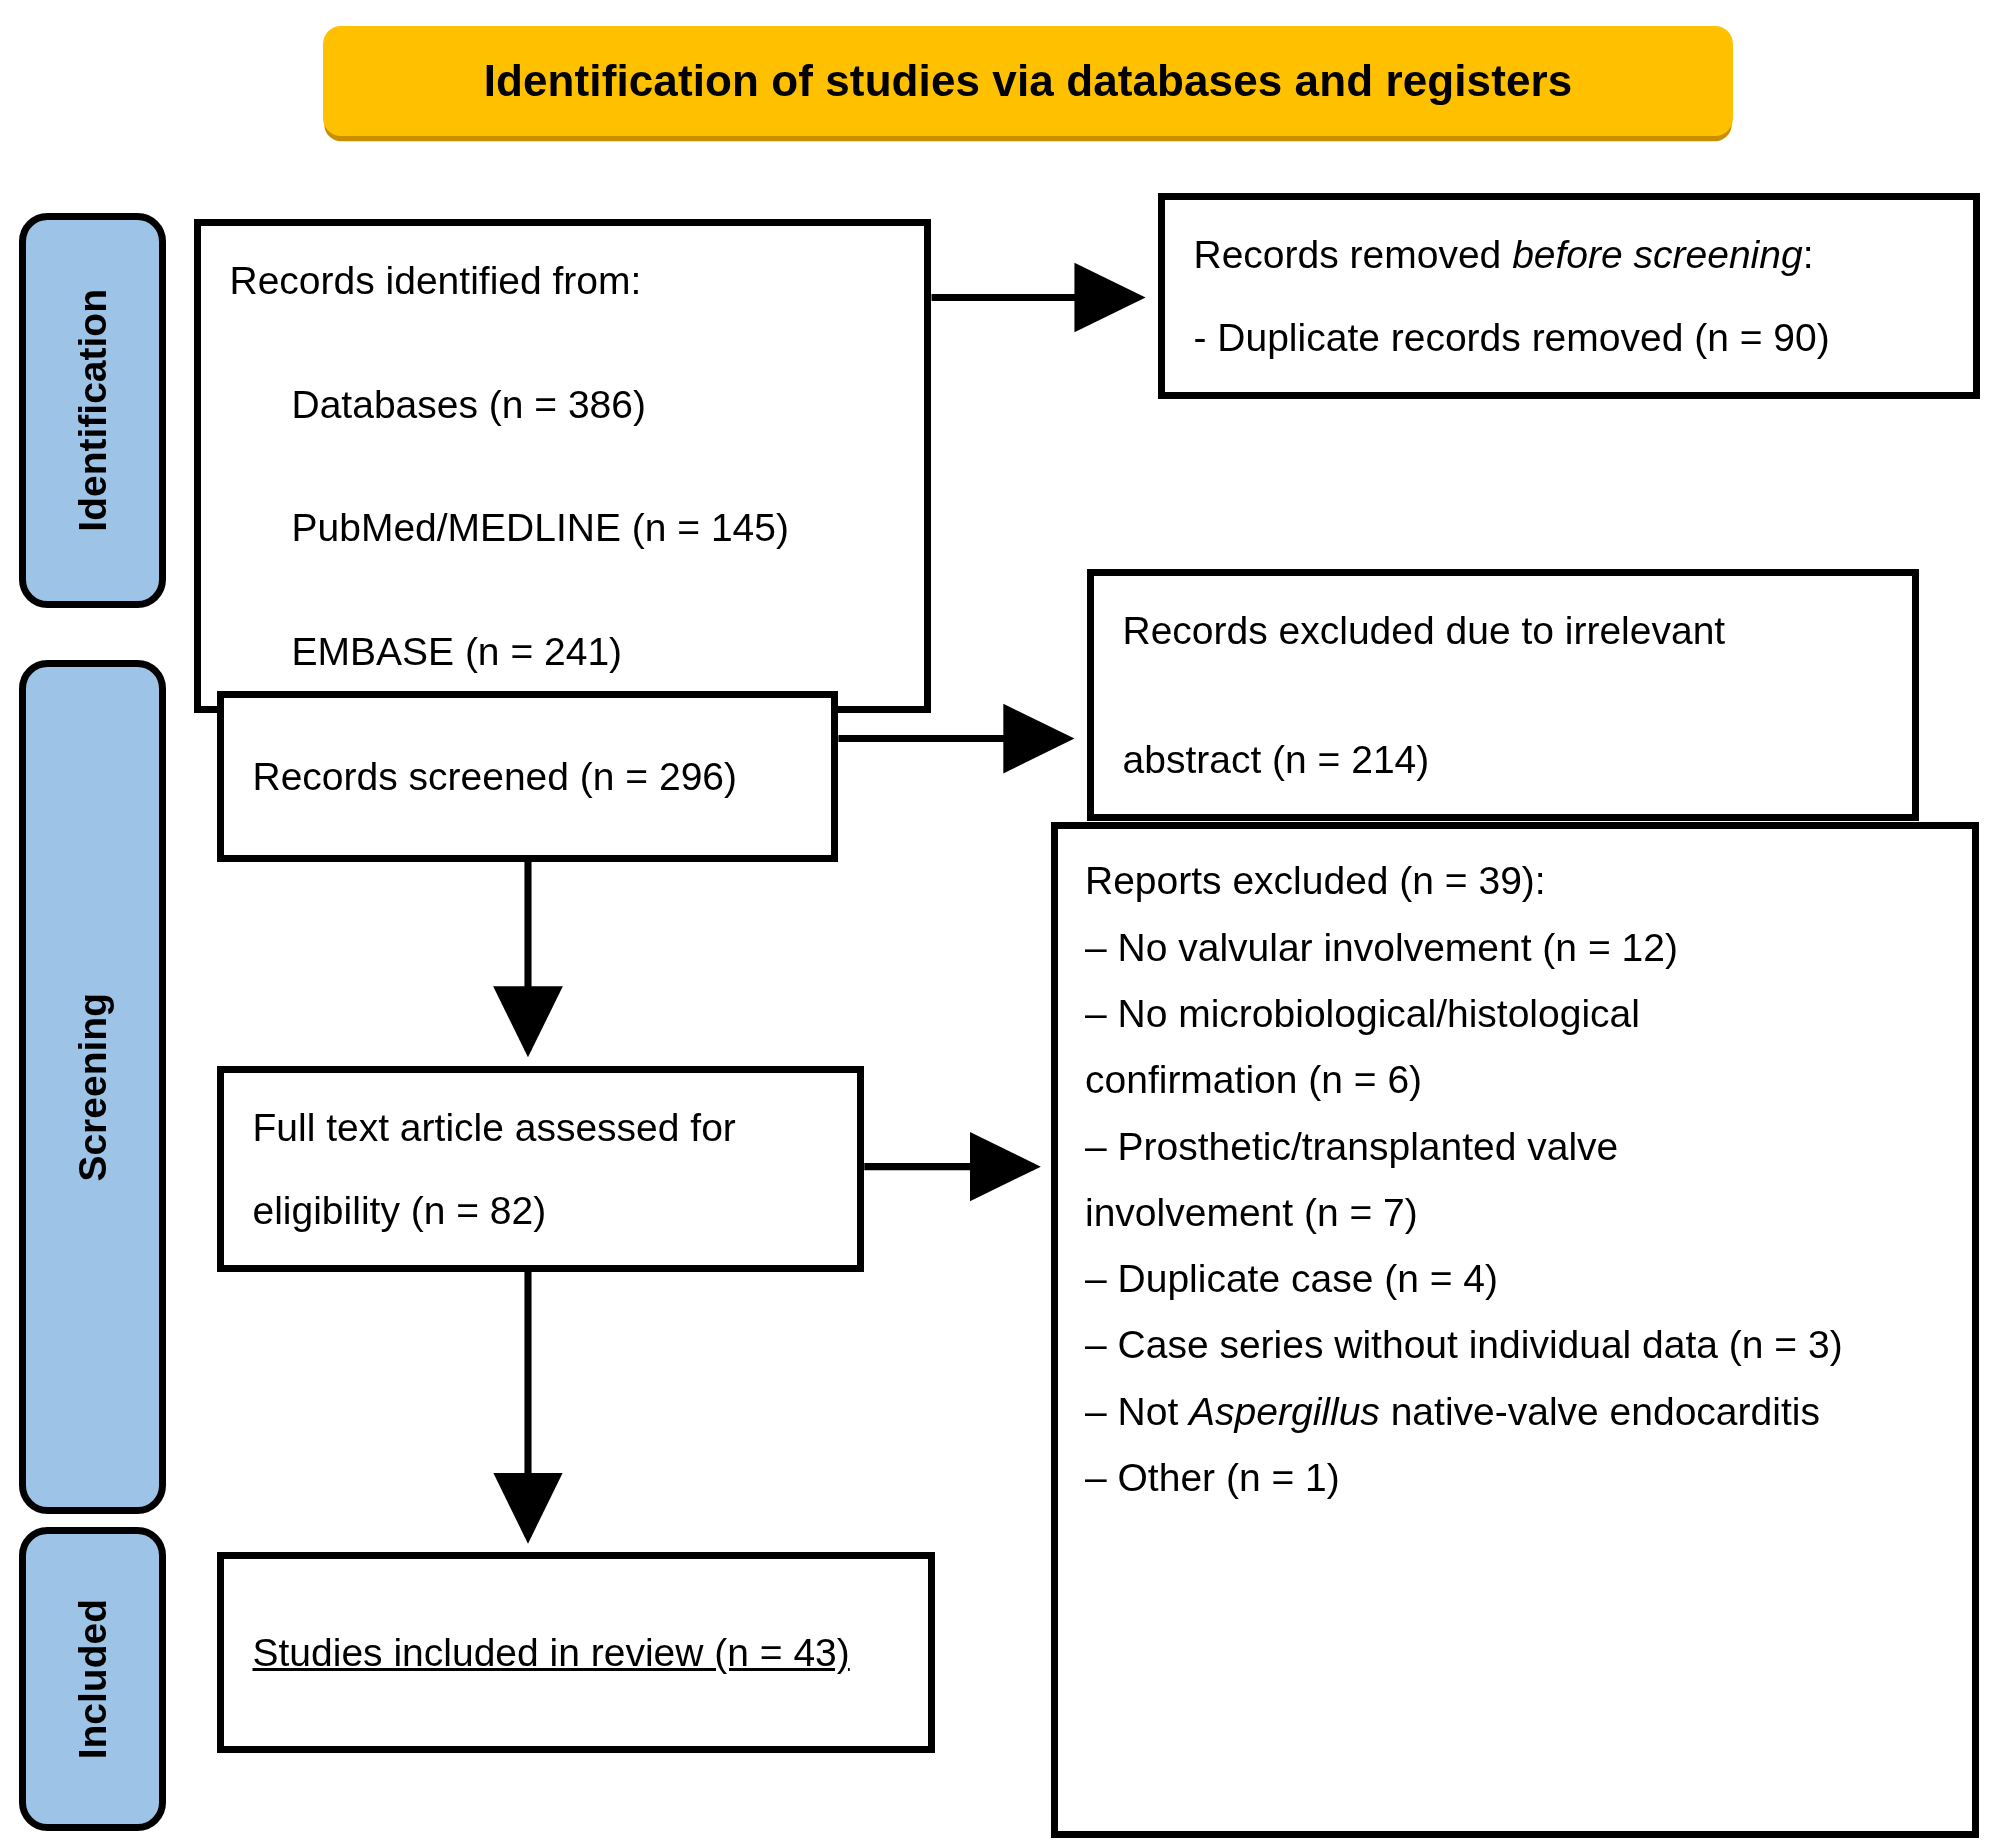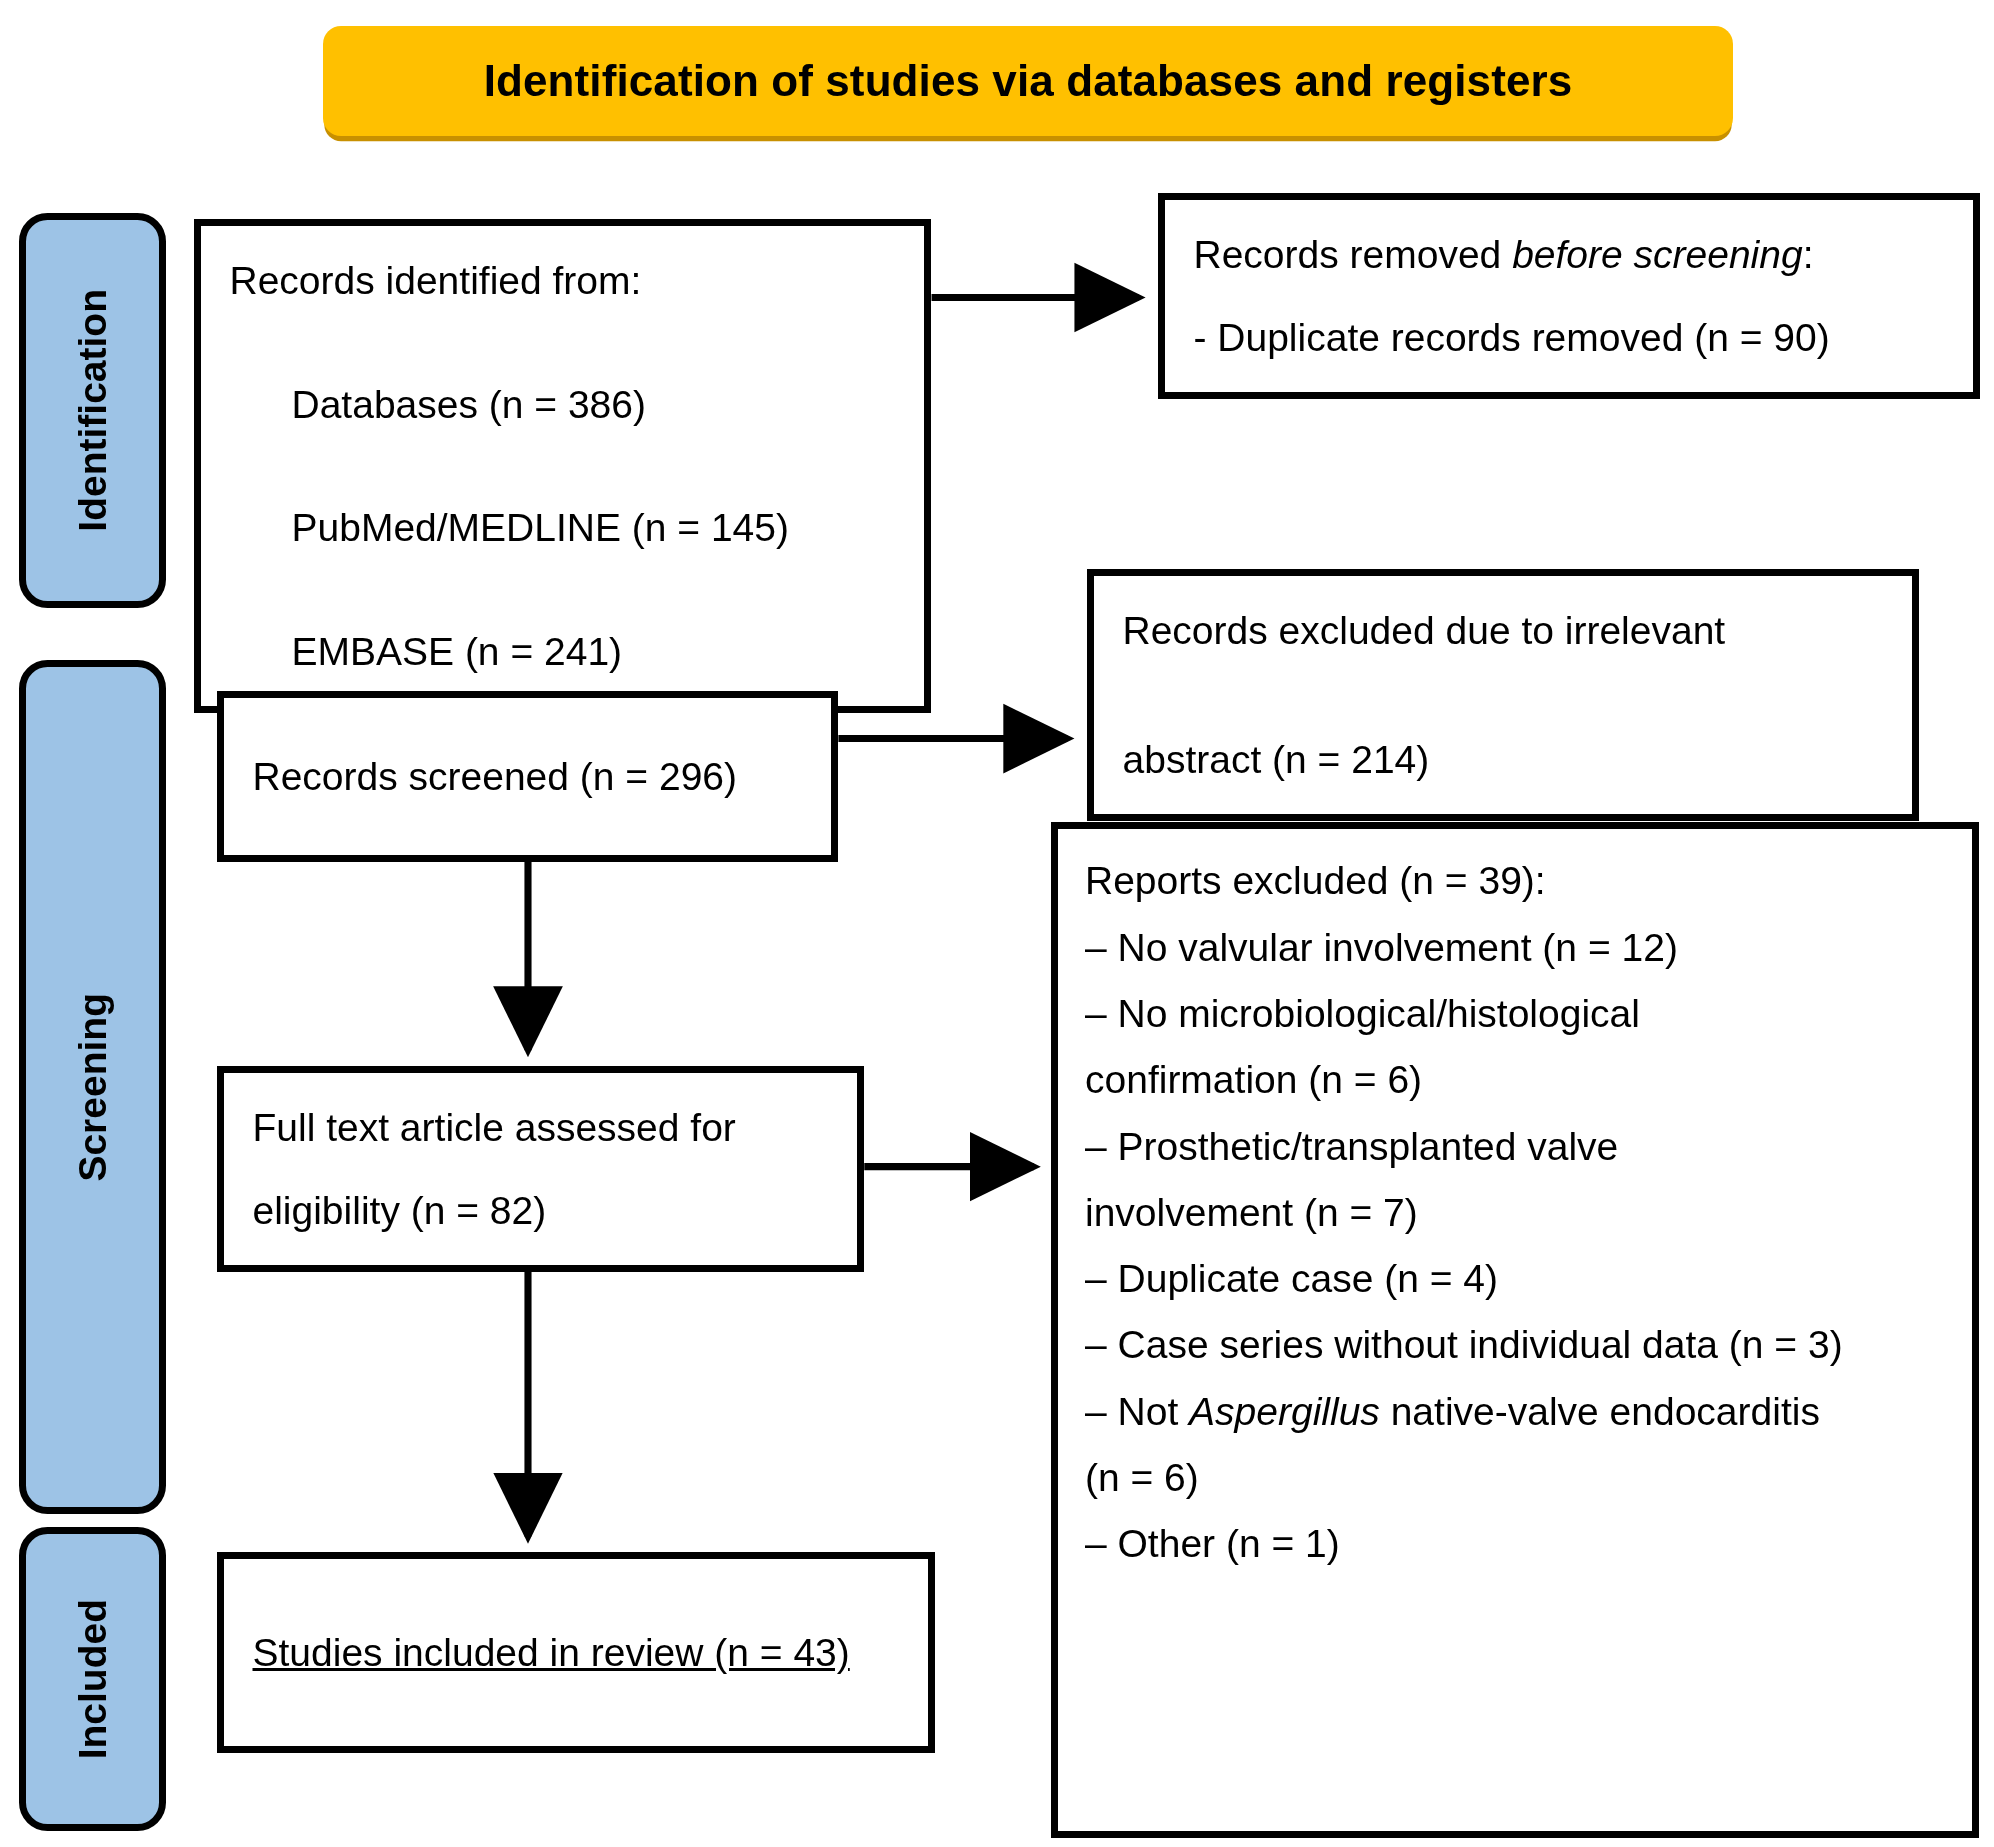--- a/index.html
+++ b/index.html
@@ -140,21 +140,20 @@
   <div class="box" id="box-reports-excluded">
     <div class="ln">Reports excluded (n = 39):</div>
     <div class="ln">– No valvular involvement (n = 12)</div>
     <div class="ln">– No microbiological/histological</div>
     <div class="ln">confirmation (n = 6)</div>
     <div class="ln">– Prosthetic/transplanted valve</div>
     <div class="ln">involvement (n = 7)</div>
     <div class="ln">– Duplicate case (n = 4)</div>
     <div class="ln">– Case series without individual data (n = 3)</div>
     <div class="ln"><span>– Not </span><em>Aspergillus</em><span> native-valve endocarditis</span></div>
-    <div class="ln">(n = 6)</div>
     <div class="ln">– Other (n = 1)</div>
   </div>
 
   <div class="box" id="box-included">
     <div class="ln">Studies included in review (n = 43)</div>
   </div>
 
 </div>
 
 

